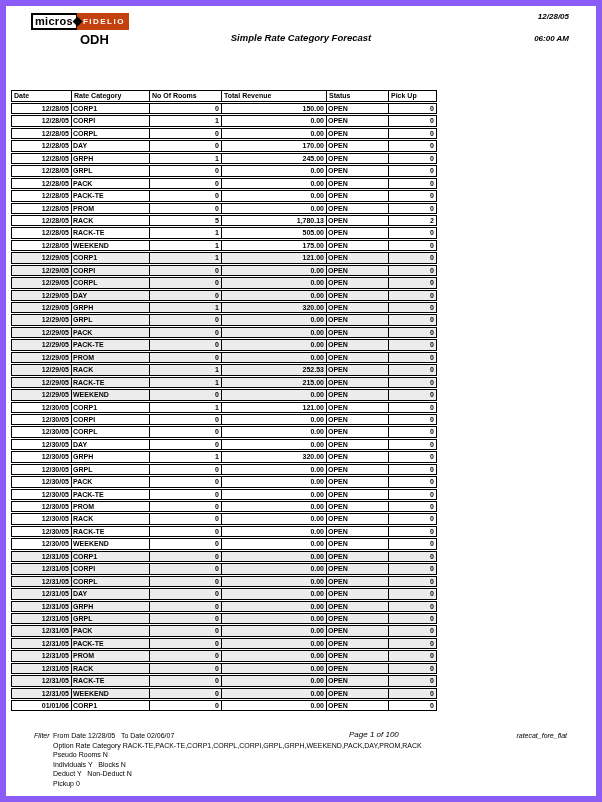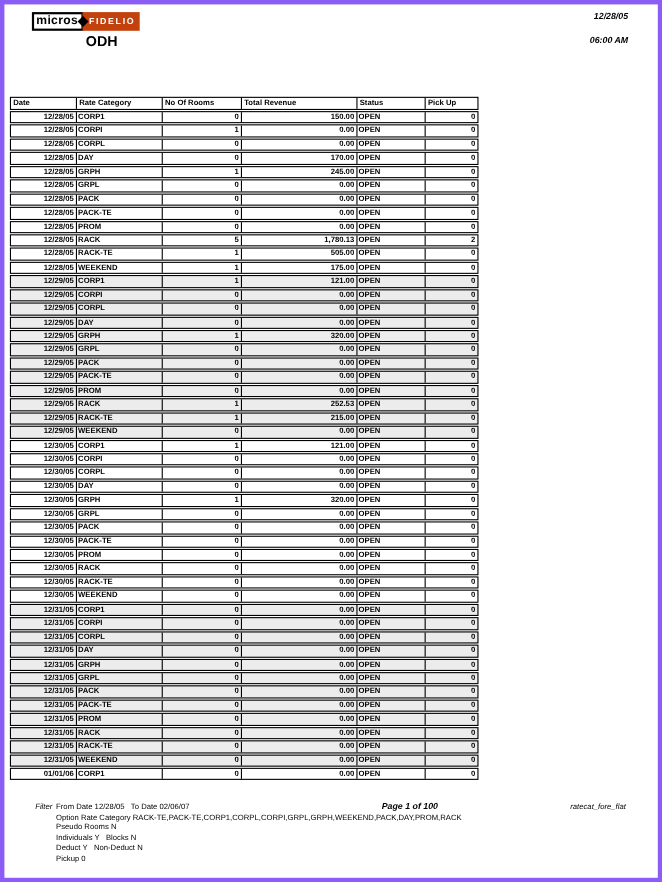--- a/index.html
+++ b/index.html
@@ -1,18 +1,18 @@
 <!DOCTYPE html>
 <html><head>
 <meta charset="utf-8">
 <style>
   * { margin:0; padding:0; box-sizing:border-box; }
   html,body { width:602px; height:802px; background:#fff; }
   body { font-family:"Liberation Sans", sans-serif; color:#000; }
-  .page { position:relative; width:602px; height:802px; border:4px solid #8b5cf6; background:#fff; overflow:hidden; }
+  .page { position:relative; width:602px; height:802px; border:6px solid #8b5cf6; background:#fff; overflow:hidden; }
 
   
   .logo { position:absolute; left:25px; top:7px; display:flex; align-items:center; height:17px; }
   .logo-micros { display:inline-block; border:2px solid #000; background:#fff; color:#000;
                  font-weight:bold; font-size:11px; line-height:13px; padding:0 3px 0 2px; letter-spacing:0.3px; }
   .logo-arrow { width:7px; height:7px; background:#000; transform:rotate(45deg); margin:0 -4px 0 -4px; z-index:2; }
   .logo-fidelio { display:inline-block; background:#c2410c; color:#fff; font-weight:bold; font-size:8px;
                   line-height:13px; padding:2px 4px 2px 6px; letter-spacing:1.5px; }
   .prop-code { position:absolute; left:38px; top:26px; font-weight:bold; font-size:13px;margin-left:36px; }
   .hotel-name { position:absolute; left:0; right:0; top:6px; text-align:center; font-style:italic; font-size:9.5px; }
@@ -31,39 +31,40 @@
   .tcell { font-size:7px; line-height:10px; padding:0 2px; border-right:1px solid #000;
            overflow:hidden; white-space:nowrap; }
   .tcell:last-child { border-right:none; }
   .tcell.r { text-align:right; padding-right:2px; }
   .tcell.l { text-align:left; padding-left:1px; }
 
   
   .foot { position:absolute; font-size:7px; line-height:9px; white-space:pre; }
   .f-filter { left:28px; top:725px; font-style:italic; }
   .f-range  { left:47px; top:725px; }
-  .f-page   { left:343px; top:724px; font-style:italic; font-weight:bold; font-size:8px; }
+  .f-page   { left:343px; top:724px; font-style:italic; font-weight:normal; font-size:8px; }
   .f-file   { right:29px; top:725px; font-style:italic; }
   .f-l2 { left:47px; top:734.5px; }
   .f-l3 { left:47px; top:744px; }
   .f-l4 { left:47px; top:753.5px; }
   .f-l5 { left:47px; top:763px; }
   .f-l6 { left:47px; top:772.5px; }
 </style>
 </head>
 <body>
 
 <div class="page">
 
   <div class="logo">
     <span class="logo-micros">micros</span>
     <span class="logo-arrow"></span>
     <span class="logo-fidelio">FIDELIO</span>
   </div>
   <div class="prop-code">ODH</div>
+  <div class="report-title">Simple Rate Category Forecast</div>
   <div class="print-date">12/28/05</div>
   <div class="print-time">06:00 AM</div>
 
   <div class="rtable">
     <div class="thead">
       <div class="tcell">Date</div>
       <div class="tcell">Rate Category</div>
       <div class="tcell">No Of Rooms</div>
       <div class="tcell">Total Revenue</div>
       <div class="tcell">Status</div>

